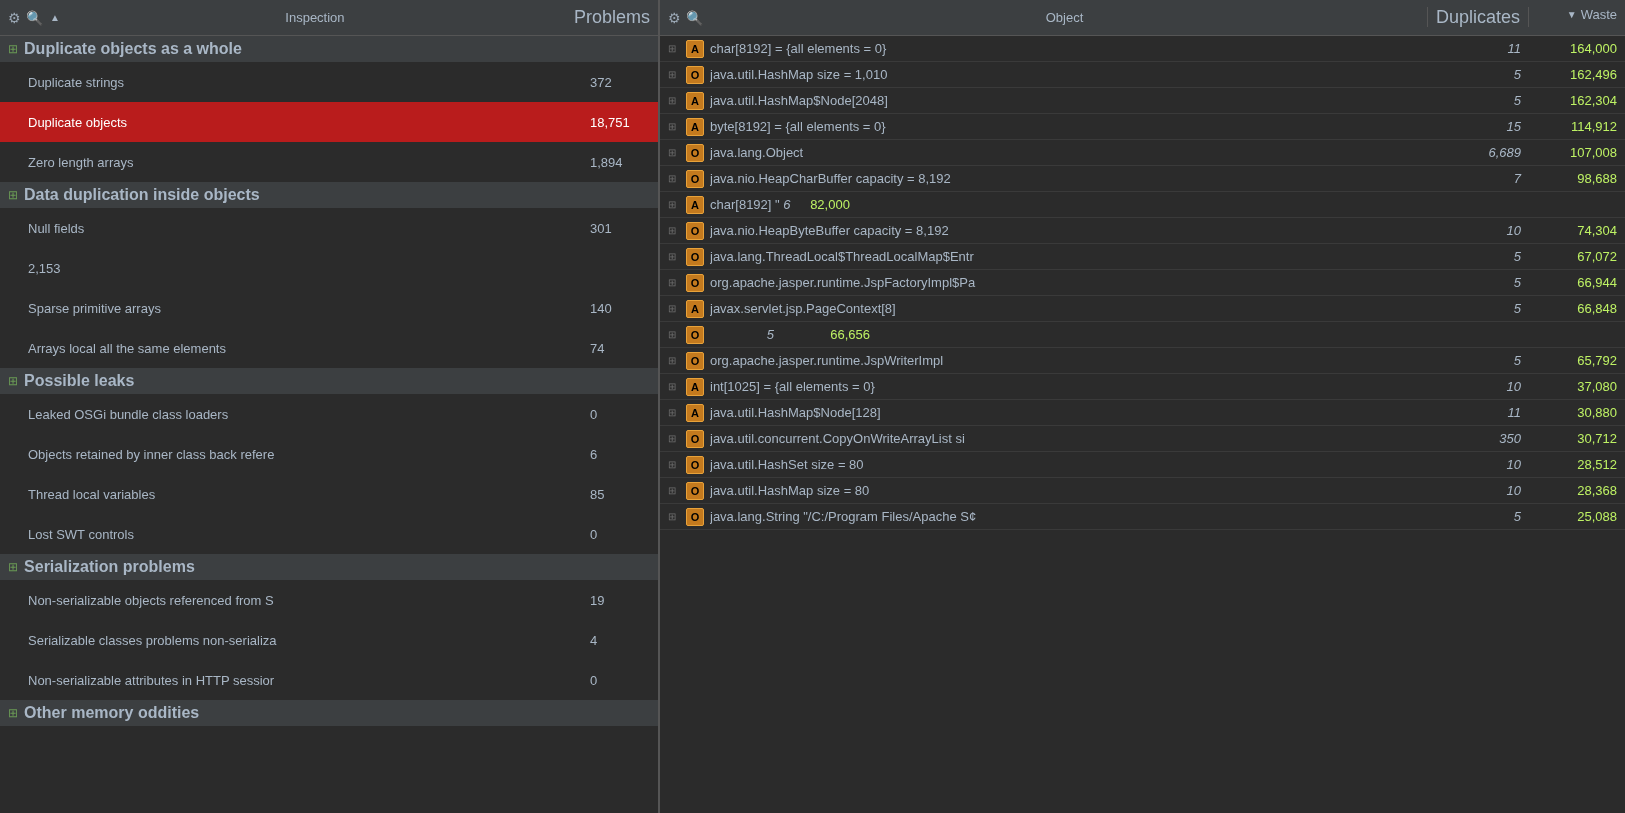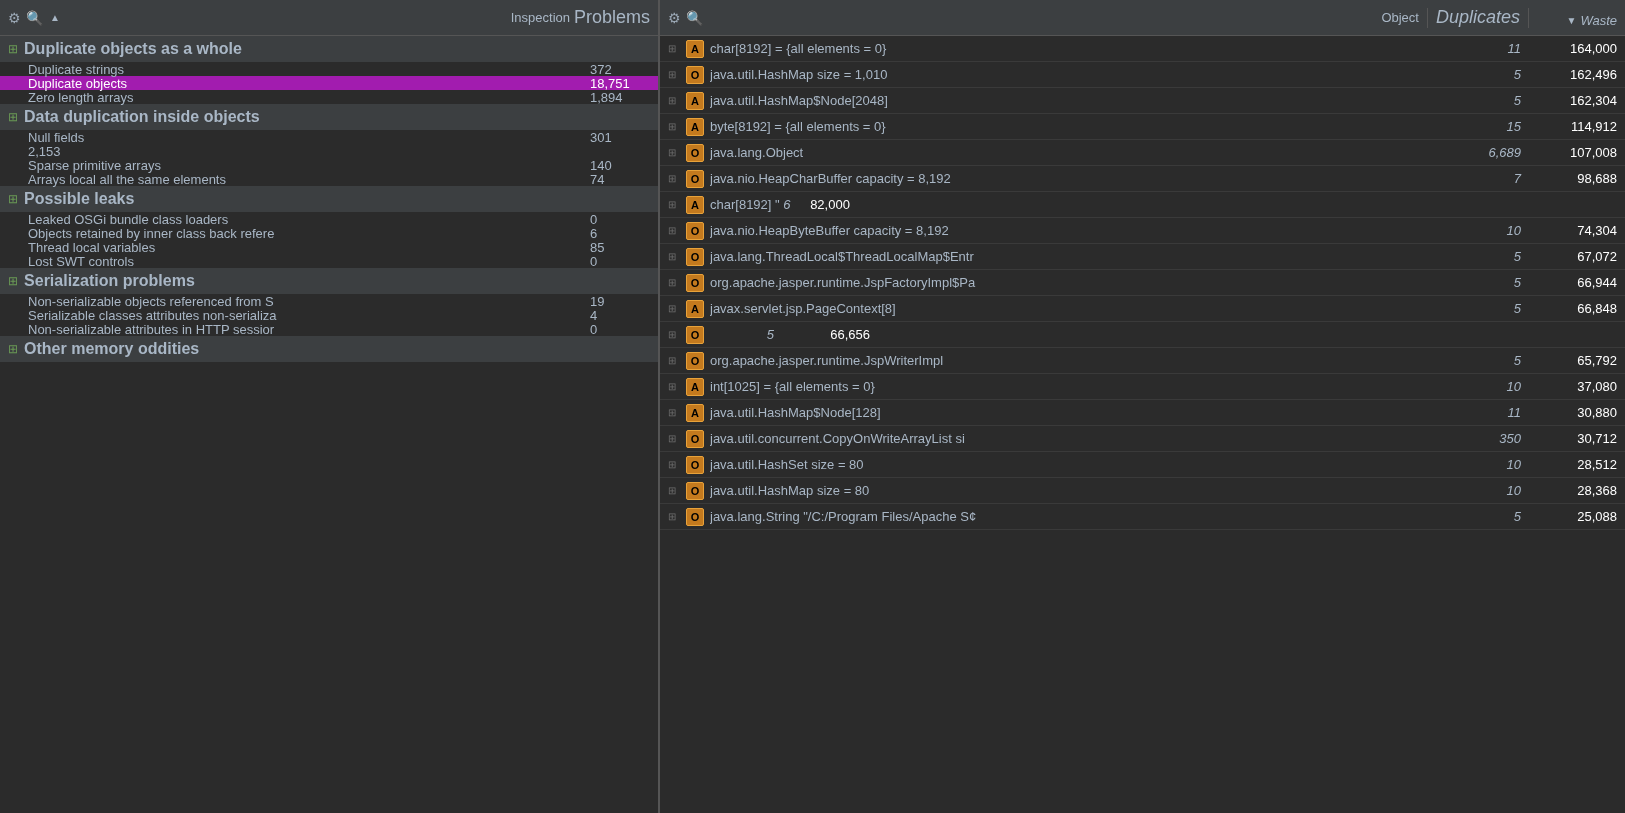--- a/index.html
+++ b/index.html
@@ -41,21 +41,21 @@
 
     .header-icon {
       color: #9aa7b4;
       font-size: 14px;
       margin-right: 6px;
       cursor: pointer;
     }
 
     .header-title {
       flex: 1;
-      text-align: right;
+      text-align: center;
       color: #a9b7c6;
       font-size: 13px;
     }
 
     .header-col-right {
       color: #a9b7c6;
       font-size: 18px;
       min-width: 80px;
       text-align: right;
     }
@@ -109,26 +109,26 @@
     .category-label {
       color: #a9b7c6;
       font-weight: 600;
       font-size: 16px;
     }
 
     .inspection-row {
       display: flex;
       align-items: center;
       padding: 3px 8px 3px 28px;
-      height: 14px;
+      height: 40px;
       cursor: pointer;
     }
 
     .inspection-row.selected {
-      background: #a21caf;
+      background: #b91c1c;
     }
 
     .inspection-row.selected .row-label,
     .inspection-row.selected .row-count {
       color: #ffffff;
     }
 
     .row-label {
       flex: 1;
       color: #a9b7c6;
@@ -197,27 +197,26 @@
       min-width: 80px;
       text-align: right;
       color: #a9b7c6;
       padding-right: 16px;
       font-style: italic;
     }
 
     .obj-waste {
       min-width: 80px;
       text-align: right;
-      color: #ffffff;
+      color: #bef264;
     }
 
     .right-header-cols {
       display: flex;
-      align-items: flex-end;
-      font-style: italic;
+      align-items: flex-start;
     }
 
     .header-separator {
       width: 1px;
       height: 20px;
       background: #555;
       margin: 0 8px;
     }
   </style>
 </head>
@@ -289,21 +288,21 @@
     </div>
       <div class="category-row">
     <span class="category-icon">⊞</span>
     <span class="category-label">Serialization problems</span>
   </div>
       <div class="inspection-row">
       <span class="row-label">Non-serializable objects referenced from S</span>
       <span class="row-count">19</span>
     </div>
       <div class="inspection-row">
-      <span class="row-label">Serializable classes attributes non-serializa</span>
+      <span class="row-label">Serializable classes problems non-serializa</span>
       <span class="row-count">4</span>
     </div>
       <div class="inspection-row">
       <span class="row-label">Non-serializable attributes in HTTP sessior</span>
       <span class="row-count">0</span>
     </div>
       <div class="category-row">
     <span class="category-icon">⊞</span>
     <span class="category-label">Other memory oddities</span>
   </div>

